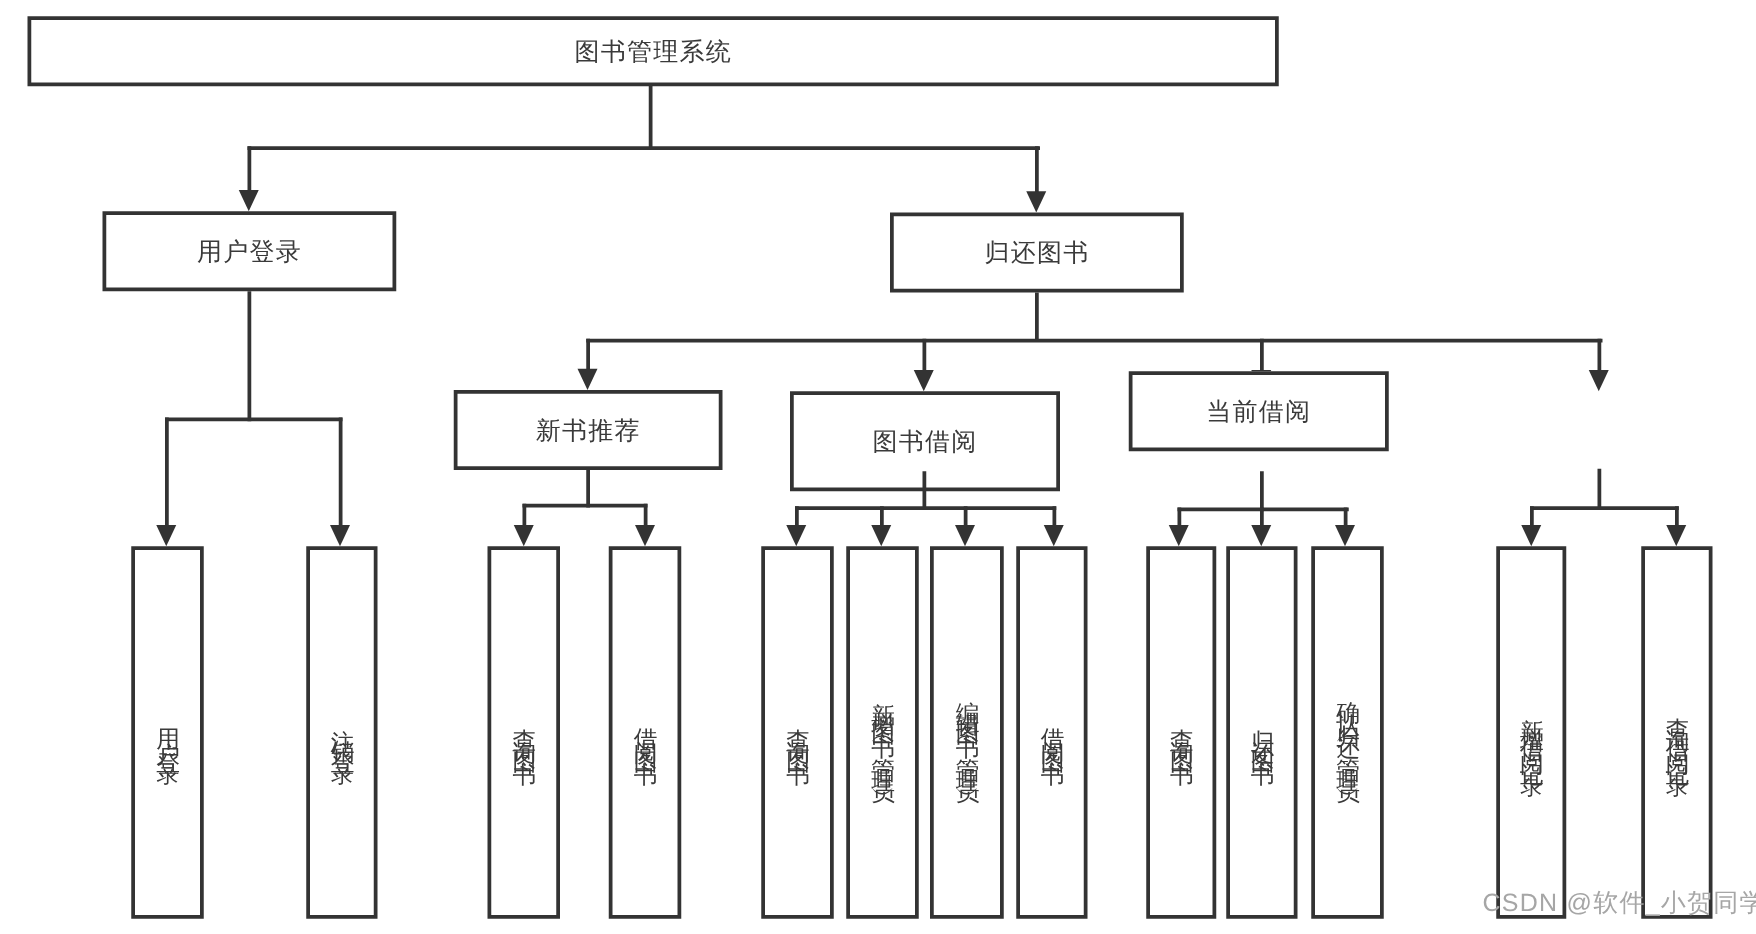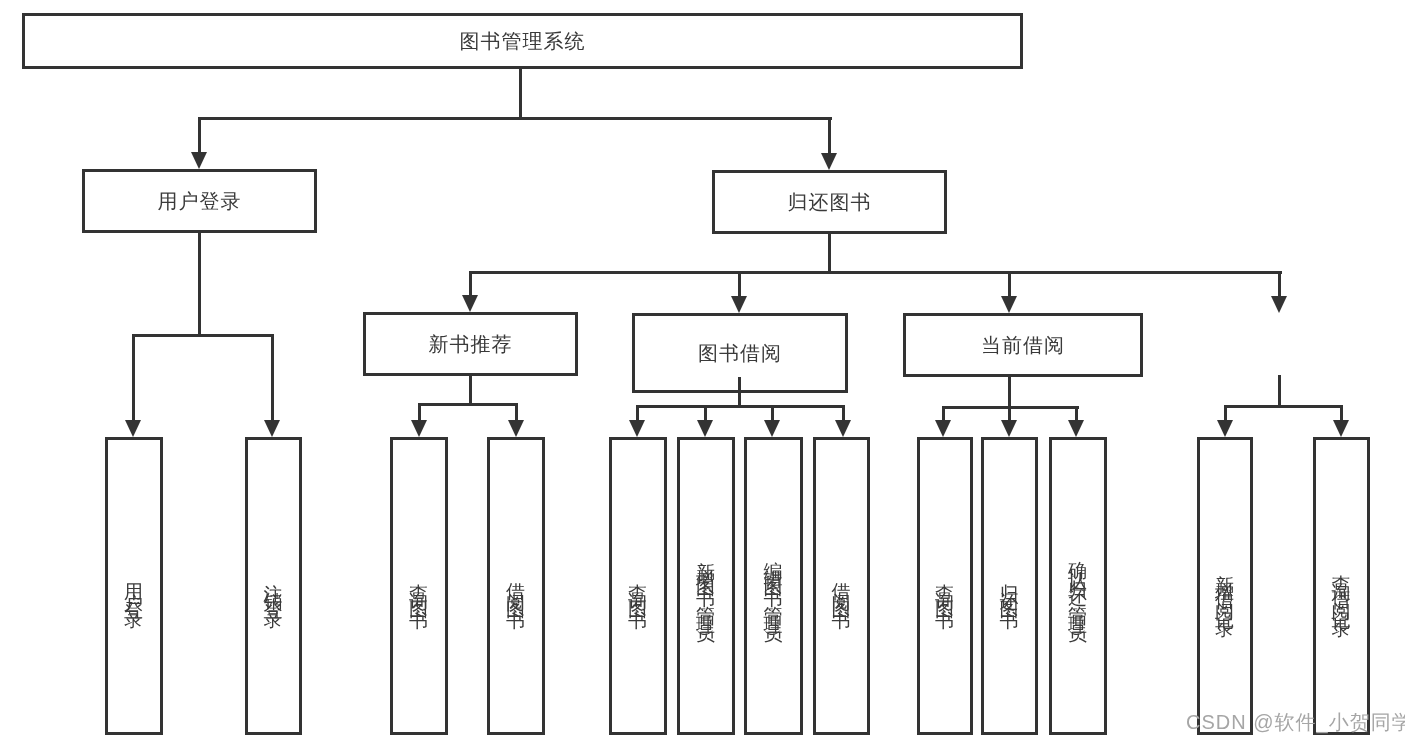--- a/index.html
+++ b/index.html
@@ -93,21 +93,21 @@
   <div class="arrowhead" style="left:1001px;top:296px;"></div>
   <div class="ln" style="left:1278px;top:271px;width:3px;height:29px;"></div>
   <div class="arrowhead" style="left:1271px;top:296px;"></div>
 
   <div class="box" style="left:363px;top:312px;width:215px;height:64px;">
     <span class="hlabel">新书推荐</span>
   </div>
   <div class="box" style="left:632px;top:313px;width:216px;height:80px;">
     <span class="hlabel">图书借阅</span>
   </div>
-  <div class="box" style="left:903px;top:313px;width:240px;height:64px;">
+  <div class="box" style="left:903px;top:297px;width:208px;height:64px;">
     <span class="hlabel">当前借阅</span>
   </div>
 
   <div class="ln" style="left:469px;top:376px;width:3px;height:30px;"></div>
   <div class="ln" style="left:418px;top:403px;width:100px;height:3px;"></div>
   <div class="ln" style="left:418px;top:403px;width:3px;height:20px;"></div>
   <div class="arrowhead" style="left:411px;top:420px;"></div>
   <div class="ln" style="left:515px;top:403px;width:3px;height:20px;"></div>
   <div class="arrowhead" style="left:508px;top:420px;"></div>
 

